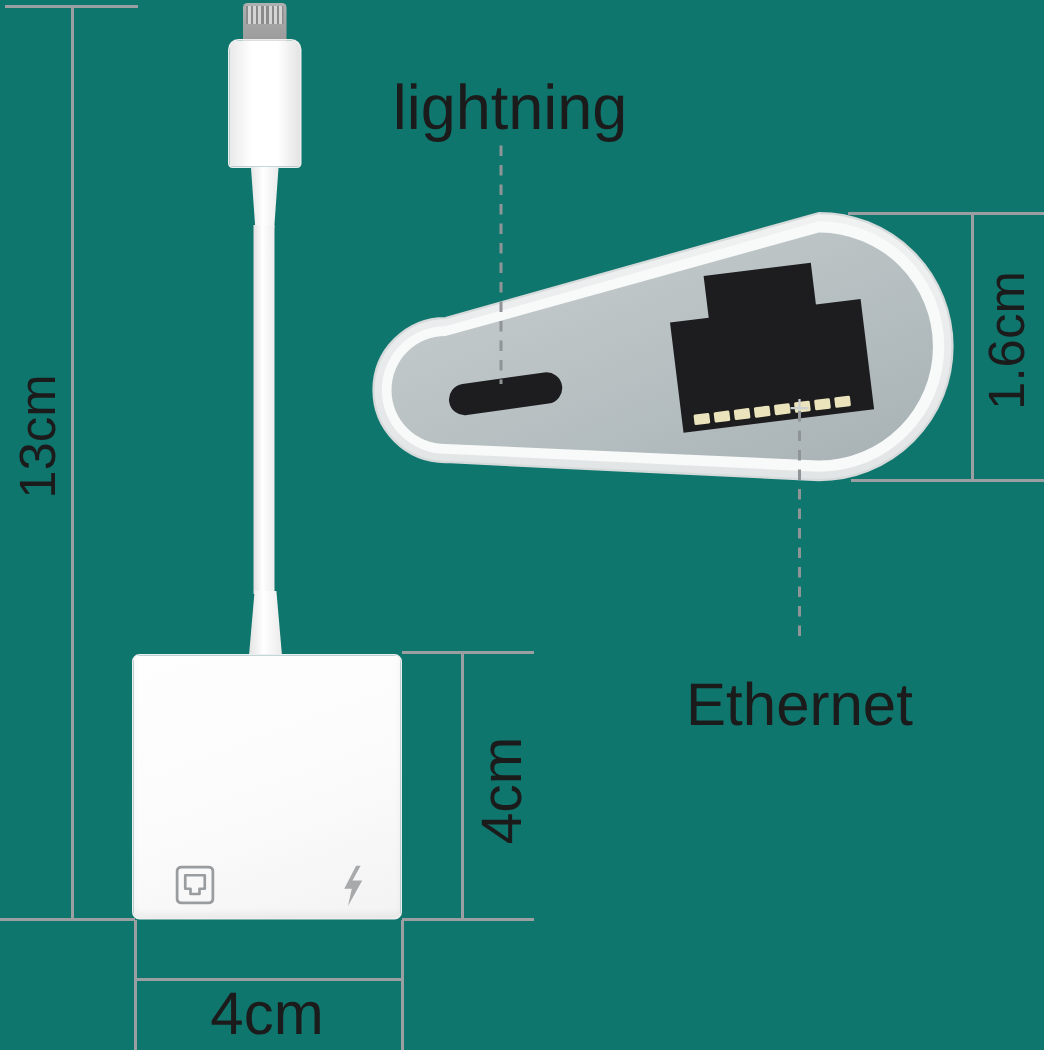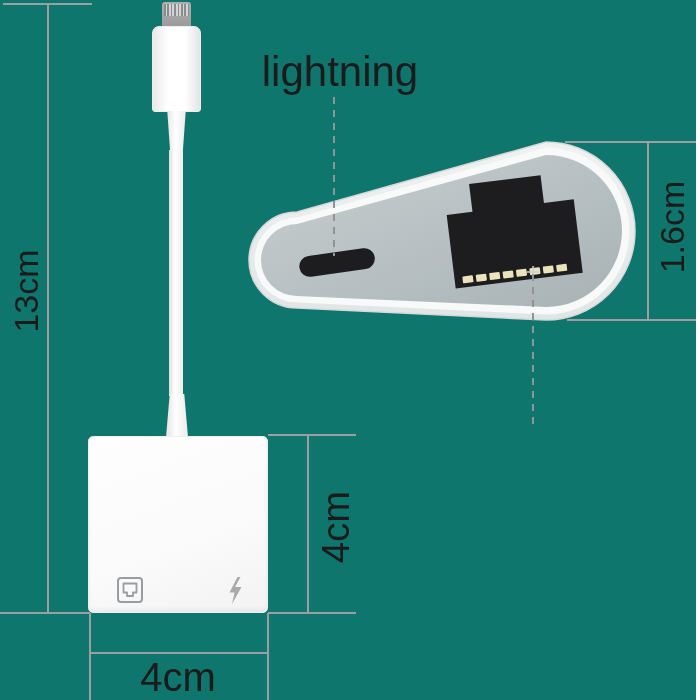--- a/index.html
+++ b/index.html
@@ -122,20 +122,21 @@
 
     <g stroke="#8f9496" stroke-width="2" stroke-dasharray="7 6">
       <line x1="334" y1="97" x2="334" y2="256"></line>
       <line x1="533" y1="274" x2="533" y2="428"></line>
     </g>
   </svg>
 
   <div class="lbl callout" style="left:340px;top:72px">lightning</div>
 
   <div class="lbl eth" style="left:533px;top:470px">
+    <div>Ethernet</div>
   </div>
 
   <div class="lbl rot dim" style="left:26px;top:291px;font-size:34px">13cm</div>
 
   <div class="lbl rot dim" style="left:336px;top:527px;font-size:38px">4cm</div>
 
   <div class="lbl dim" style="left:178px;top:677px;font-size:40px">4cm</div>
 
   <div class="lbl rot dim" style="left:672px;top:227px;font-size:34px">1.6cm</div>
 

